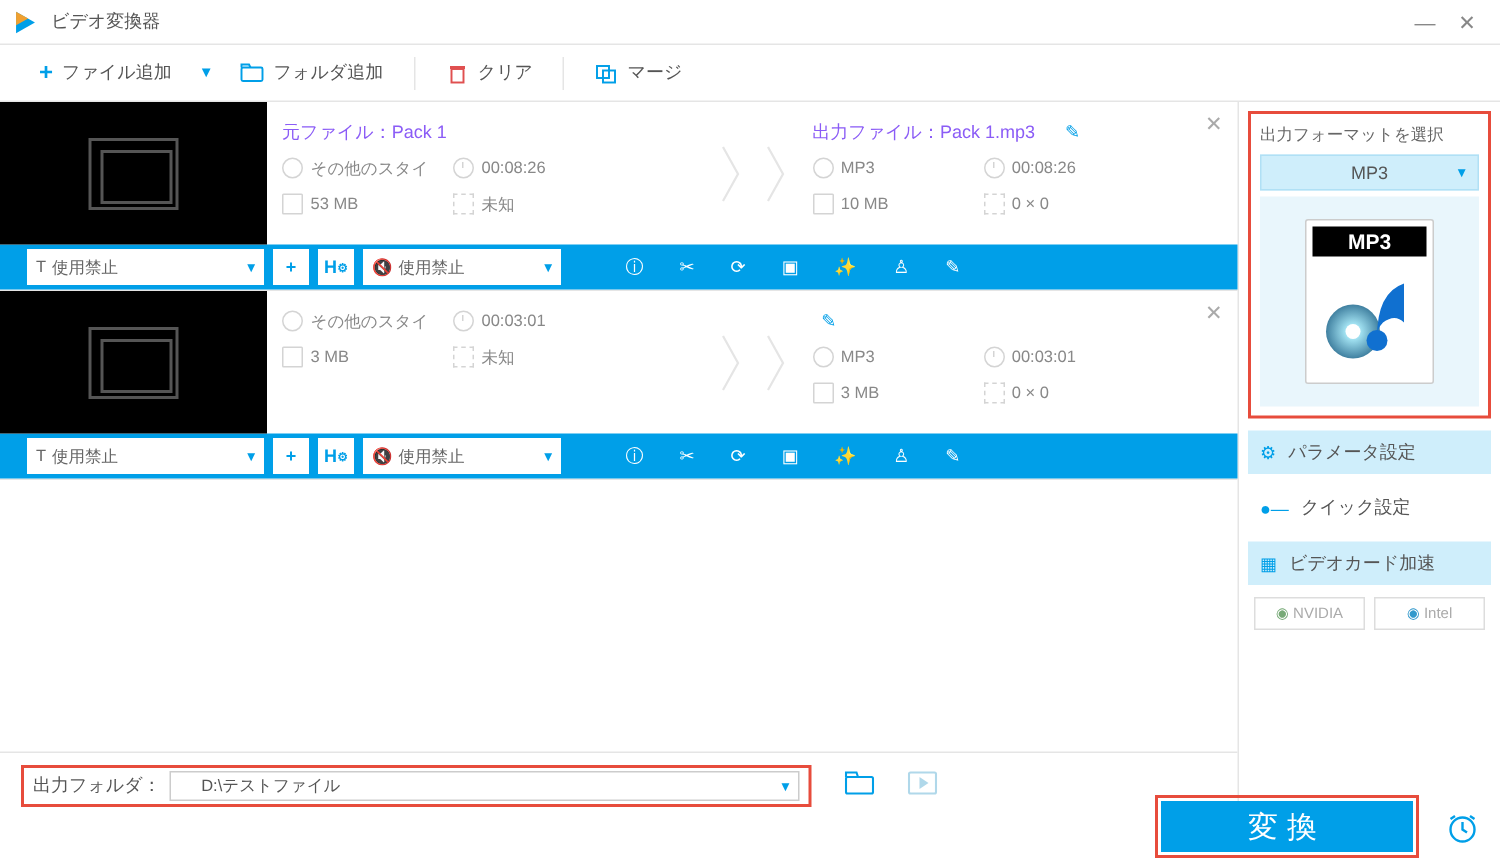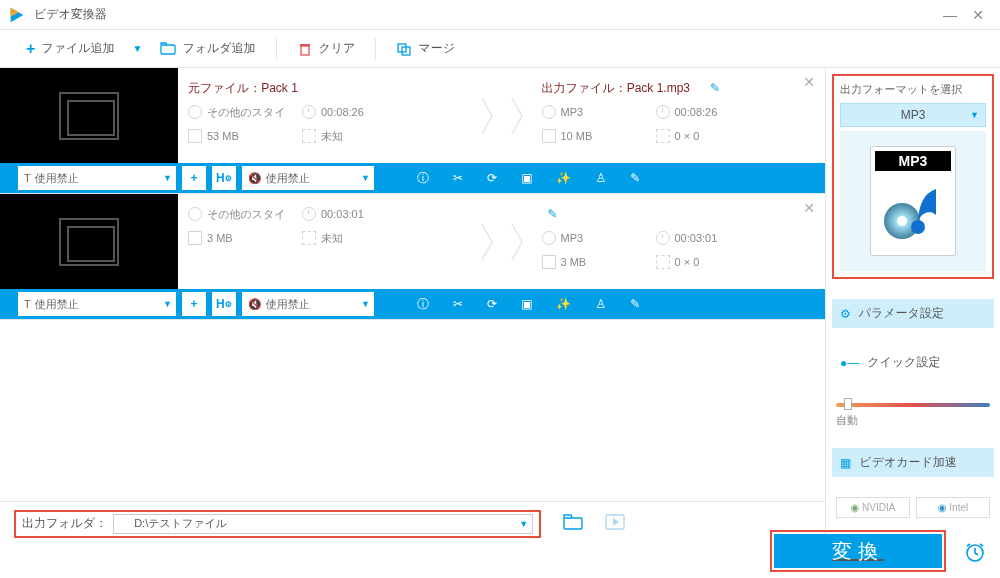--- a/index.html
+++ b/index.html
@@ -12,32 +12,32 @@
 
 .toolbar { height: 38px; display: flex; align-items: center; border-bottom: 1px solid #e5e5e5; padding: 0 18px; gap: 4px; }
 .tbtn { display: inline-flex; align-items: center; gap: 6px; padding: 4px 8px; cursor: pointer; }
 .tbtn .plus { color: #009fe8; font-weight: bold; font-size: 16px; }
 .caret { color: #009fe8; font-size: 10px; padding: 0 6px; cursor: pointer; }
 .tsep { width: 1px; height: 22px; background: #e5e5e5; margin: 0 8px; }
 .ticon { width: 16px; height: 16px; }
 
 .main { display: flex; height: 477px; }
 .filelist { width: 826px; border-right: 1px solid #e5e5e5; position: relative; }
-.sidebar { flex: 1; padding: 6px; display: flex; flex-direction: column; gap: 20px; }
+.sidebar { flex: 1; padding: 6px; display: flex; flex-direction: column; gap: 8px; }
 
 .file-item { border-bottom: 1px solid #e5e5e5; }
 .file-top { display: flex; height: 95px; }
 .thumb { width: 178px; background: #000; display: flex; align-items: center; justify-content: center; }
 .thumb .ph { width: 60px; height: 48px; border: 2px solid #555; position: relative; }
 .thumb .ph::before { content: ""; position: absolute; top: 6px; left: 6px; width: 44px; height: 32px; border: 2px solid #555; }
 
 .info { flex: 1; display: flex; position: relative; }
 .info-col { flex: 1; padding: 8px 10px; }
 .info-row { display: flex; align-items: center; height: 24px; gap: 14px; }
-.info-label { font-size: 12px; color: #7f1d1d; }
+.info-label { font-size: 12px; color: #8b5cf6; }
 .info-row .cell { display: inline-flex; align-items: center; gap: 5px; font-size: 11px; color: #888; min-width: 100px; }
 .info-row .cell .ii { width: 14px; height: 14px; opacity: 0.5; }
 .close-x { position: absolute; top: 6px; right: 10px; color: #aaa; cursor: pointer; font-size: 14px; }
 .edit-pen { color: #009fe8; margin-left: 6px; cursor: pointer; }
 .arrow-mid { width: 30px; display: flex; align-items: center; justify-content: center; }
 .arrow-mid svg { opacity: 0.3; }
 
 .file-bar { height: 30px; background: #009fe8; display: flex; align-items: center; }
 .dd { background: #fff; height: 24px; margin: 0 3px; display: inline-flex; align-items: center; padding: 0 6px; font-size: 11px; color: #666; position: relative; }
 .dd.w1 { width: 158px; margin-left: 18px; }
@@ -64,21 +64,21 @@
 .slider-lbl { font-size: 11px; color: #888; padding-left: 4px; }
 
 .gpu-row { display: flex; gap: 6px; padding: 0 4px; }
 .gpu-row .chip { flex: 1; border: 1px solid #ddd; text-align: center; font-size: 10px; padding: 4px 0; color: #aaa; }
 
 .bottom { position: absolute; bottom: 0; left: 0; right: 0; height: 44px; display: flex; align-items: center; padding: 0 14px; border-top: 1px solid #e5e5e5; }
 .out-wrap { border: 2px solid #e74c3c; display: flex; align-items: center; height: 28px; padding: 0 6px; }
 .out-input { border: 1px solid #ccc; height: 20px; width: 420px; padding: 0 20px; font-size: 11px; position: relative; display: flex; align-items: center; }
 .out-input .ddcaret { position: absolute; right: 4px; color: #009fe8; font-size: 9px; }
 .bicon { margin-left: 22px; color: #009fe8; cursor: pointer; }
-.convert-wrap { position: absolute; right: 54px; bottom: 6px; border: 2px solid #e74c3c; padding: 2px; text-decoration: underline; }
+.convert-wrap { position: absolute; right: 54px; bottom: 6px; border: 2px solid #e74c3c; padding: 2px; }
 .convert-btn { background: #009fe8; color: #fff; font-size: 20px; width: 168px; height: 34px; display: flex; align-items: center; justify-content: center; cursor: pointer; letter-spacing: 6px; }
 .clock { position: absolute; right: 14px; bottom: 12px; color: #009fe8; cursor: pointer; }
 
 .ii-disc { border: 1.5px solid #aaa; border-radius: 50%; width: 12px; height: 12px; }
 .ii-clock { border: 1.5px solid #aaa; border-radius: 50%; width: 12px; height: 12px; position: relative; }
 .ii-clock::after { content: ""; position: absolute; top: 2px; left: 5px; width: 1px; height: 4px; background: #aaa; }
 .ii-folder { width: 14px; height: 10px; border: 1.5px solid #aaa; border-radius: 1px; }
 .ii-dim { width: 12px; height: 10px; border: 1.5px dashed #aaa; }
 </style>
 </head>
@@ -358,26 +358,20 @@
       </div>
     </div>
     <div class="side-item hl">
         <span class="dot">⚙</span>
         <span>パラメータ設定</span>
       </div>
     <div class="side-item">
         <span class="dot">●—</span>
         <span>クイック設定</span>
       </div>
-    <div>
-      <div class="slider">
-          <div class="knob"></div>
-        </div>
-      <div class="slider-lbl">自動</div>
-    </div>
     <div class="side-item hl">
         <span class="dot">▦</span>
         <span>ビデオカード加速</span>
       </div>
     <div class="gpu-row">
       <div class="chip"><span style="color:#7a7;">◉</span> <span>NVIDIA</span></div>
       <div class="chip"><span style="color:#39c;">◉</span> <span>Intel</span></div>
     </div>
   </div>
 </div>

